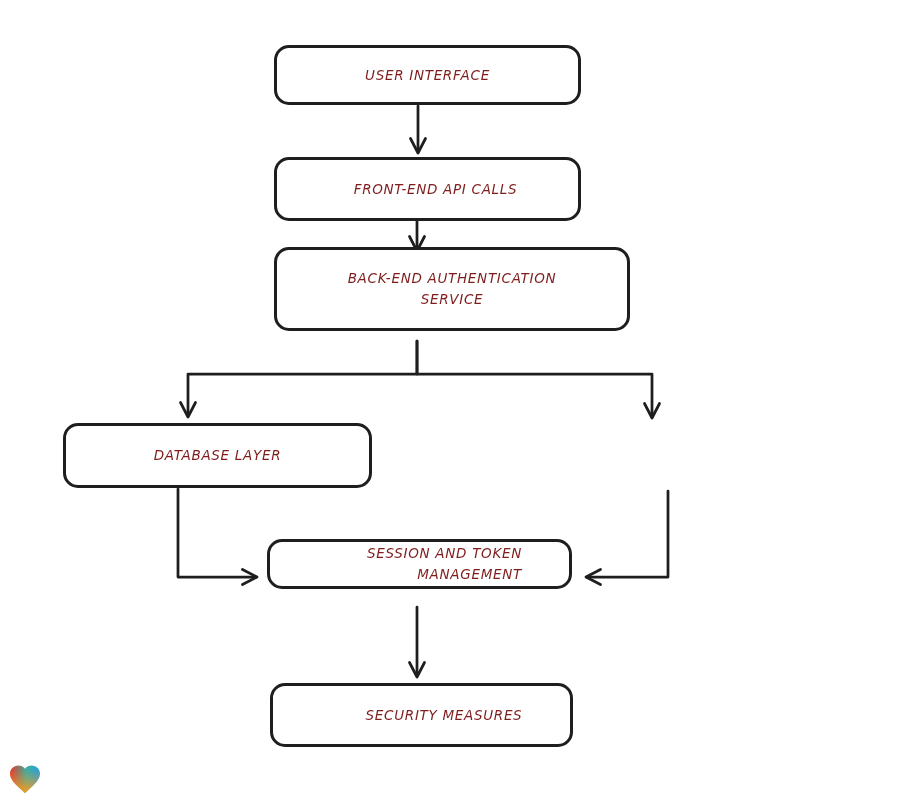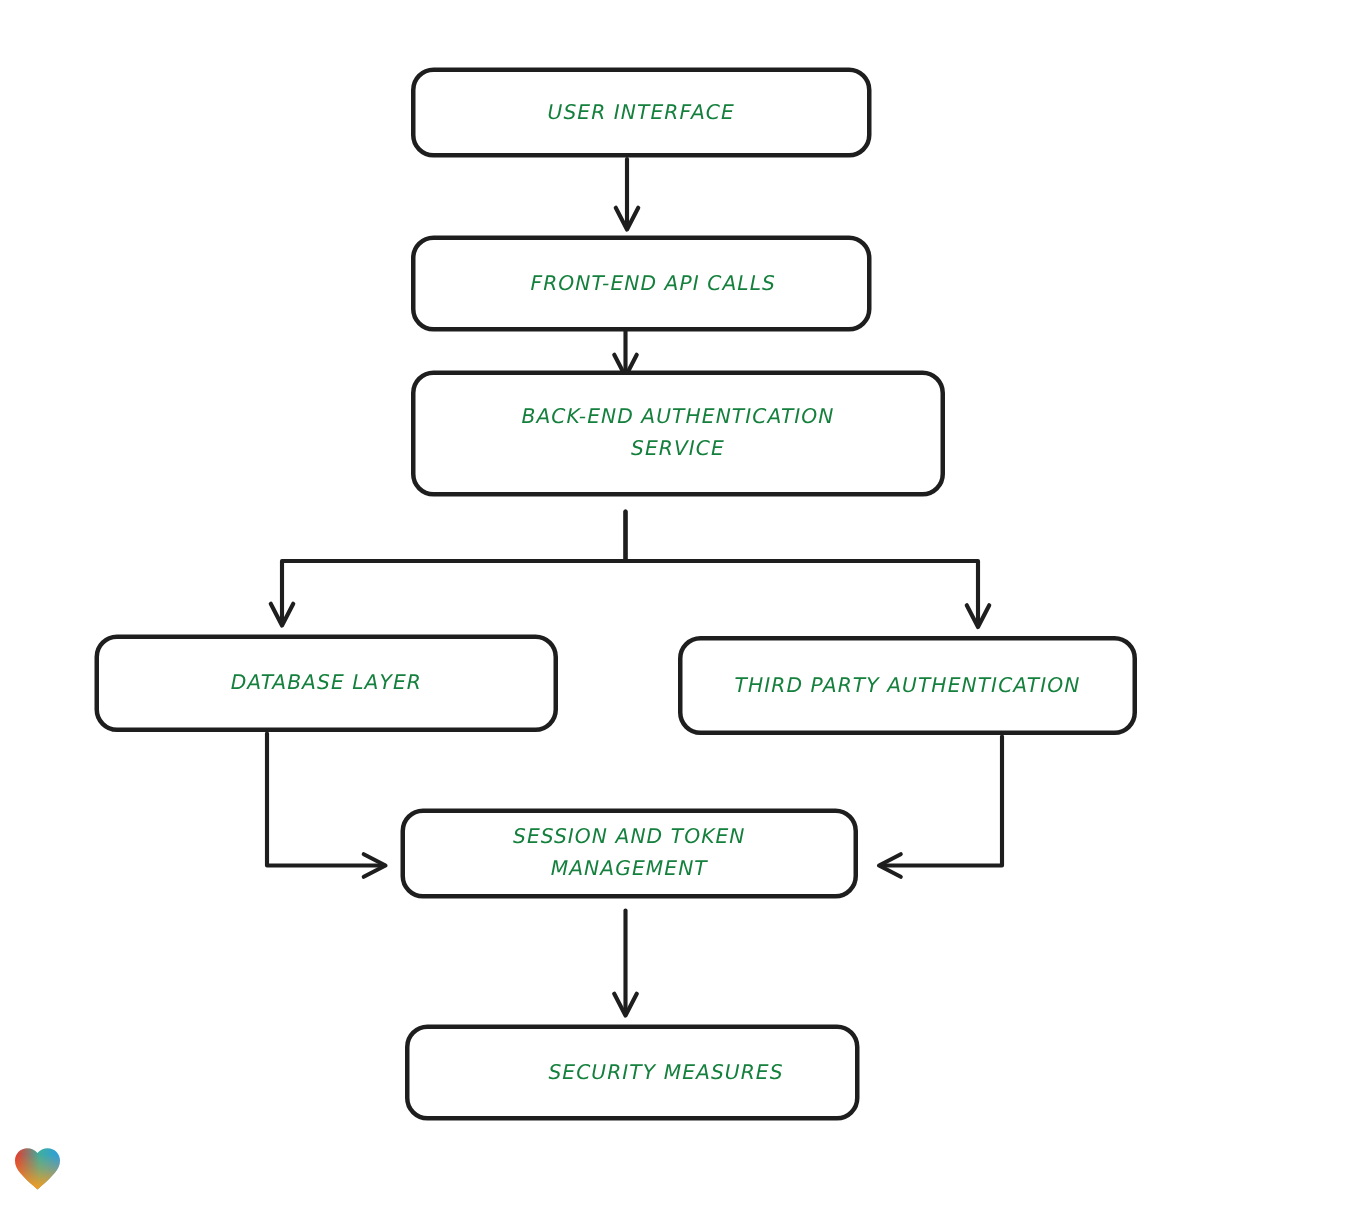--- a/index.html
+++ b/index.html
@@ -37,28 +37,28 @@
     display: flex;
     align-items: center;
     justify-content: center;
     text-align: center;
   }
   .node .label {
     font-style: italic;
     font-size: 13.5px;
     letter-spacing: 0.7px;
     line-height: 21px;
-    color: #15803d;
+    color: #7f1d1d;
   }
   .n-ui       { left: 274px; top: 45px;  width: 307px; height: 60px; }
   .n-api      { left: 274px; top: 157px; width: 307px; height: 64px; padding-left: 16px; }
   .n-auth     { left: 274px; top: 247px; width: 356px; height: 84px; }
   .n-db       { left: 63px;  top: 423px; width: 309px; height: 65px; }
   .n-3p       { left: 452px; top: 424px; width: 306px; height: 66px; }
-  .n-session  { left: 267px; top: 539px; width: 305px; height: 60px; }
+  .n-session  { left: 267px; top: 539px; width: 305px; height: 50px; text-align: right; }
   .n-security { left: 270px; top: 683px; width: 303px; height: 64px; padding-left: 45px; }
   .n-auth .label    { max-width: 250px; }
   .n-session .label { max-width: 205px; }
   .heart {
     position: absolute;
     left: 7px;
     top: 761px;
     width: 36px;
     height: 36px;
     cursor: pointer;
@@ -109,23 +109,20 @@
   </div>
 
   <div class="node n-auth">
     <span class="label">BACK-END AUTHENTICATION SERVICE</span>
   </div>
 
   <div class="node n-db">
     <span class="label">DATABASE LAYER</span>
   </div>
 
-  <div class="node n-3p">
-    <span class="label">THIRD PARTY AUTHENTICATION</span>
-  </div>
 
   <div class="node n-session">
     <span class="label">SESSION AND TOKEN MANAGEMENT</span>
   </div>
 
   <div class="node n-security">
     <span class="label">SECURITY MEASURES</span>
   </div>
 
   <svg class="heart" xmlns="http://www.w3.org/2000/svg" viewBox="0 0 24 24">

